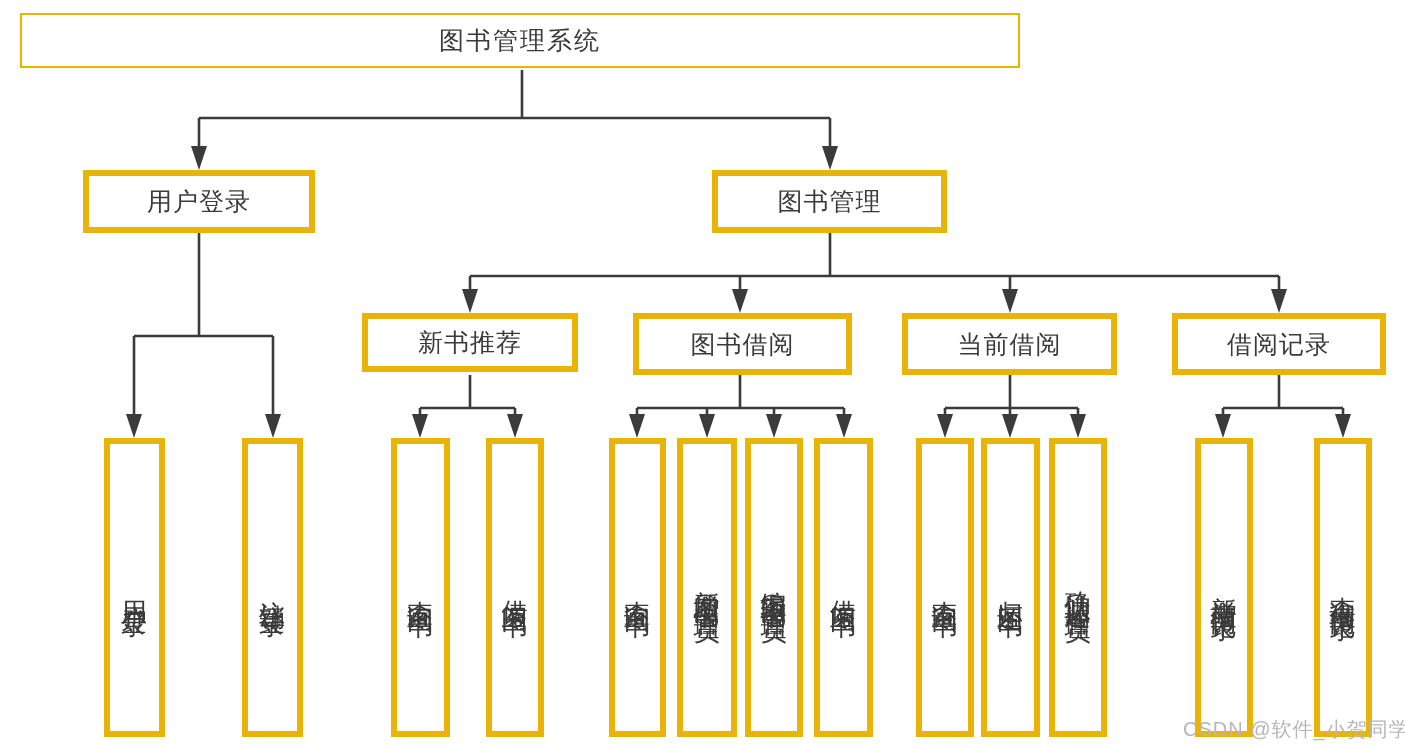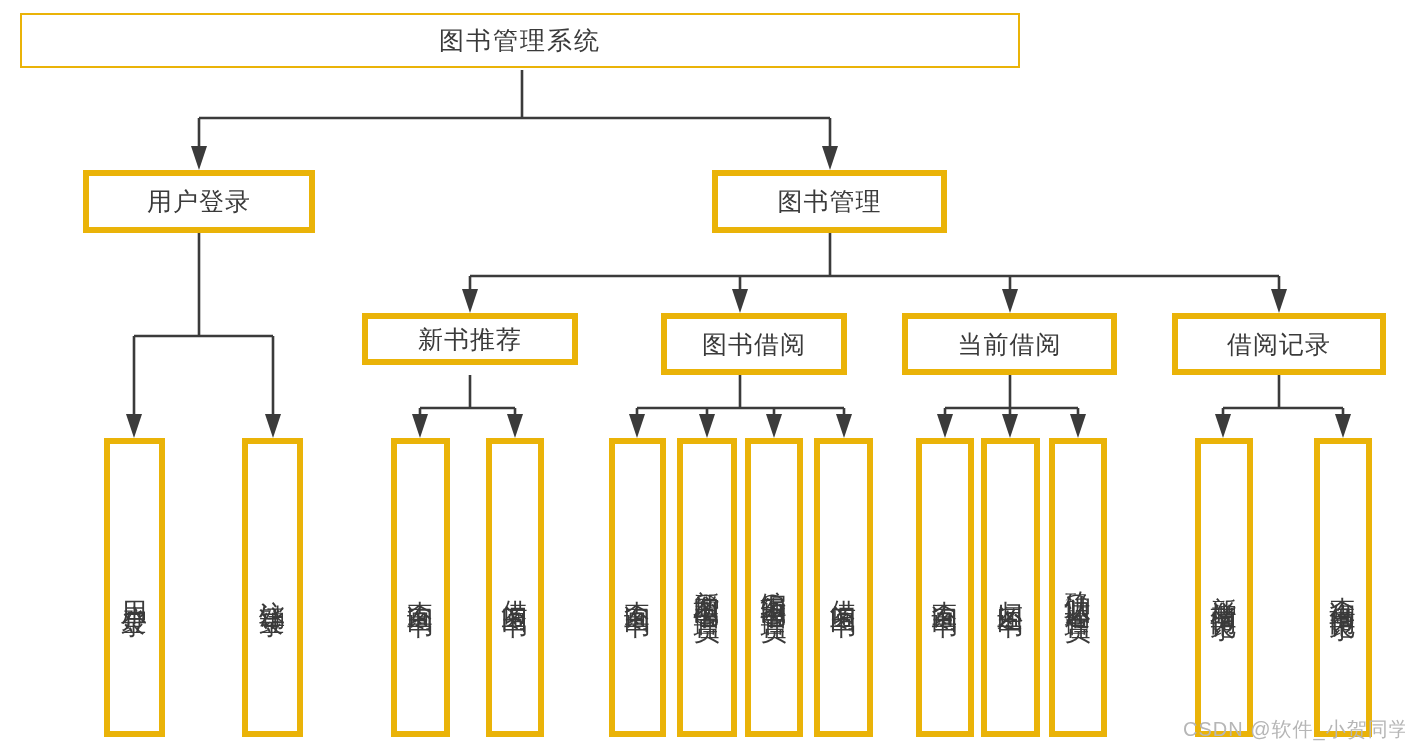--- a/index.html
+++ b/index.html
@@ -142,24 +142,24 @@
     <span class="hlabel">图书管理系统</span>
   </div>
 
   <div class="node" style="left:83px; top:170px; width:232px; height:63px;">
     <span class="hlabel">用户登录</span>
   </div>
   <div class="node" style="left:712px; top:170px; width:235px; height:63px;text-align:center;">
     <span class="hlabel">图书管理</span>
   </div>
 
-  <div class="node" style="left:362px; top:313px; width:216px; height:52px;">
+  <div class="node" style="left:362px; top:313px; width:216px; height:59px;">
     <span class="hlabel">新书推荐</span>
   </div>
-  <div class="node" style="left:633px; top:313px; width:186px; height:62px;margin-left:28px;">
+  <div class="node" style="left:633px; top:313px; width:219px; height:62px;">
     <span class="hlabel">图书借阅</span>
   </div>
   <div class="node" style="left:902px; top:313px; width:215px; height:62px;">
     <span class="hlabel">当前借阅</span>
   </div>
   <div class="node" style="left:1172px; top:313px; width:214px; height:62px;">
     <span class="hlabel">借阅记录</span>
   </div>
 
   <div class="node" style="left:104px; top:438px; width:61px; height:299px;">

